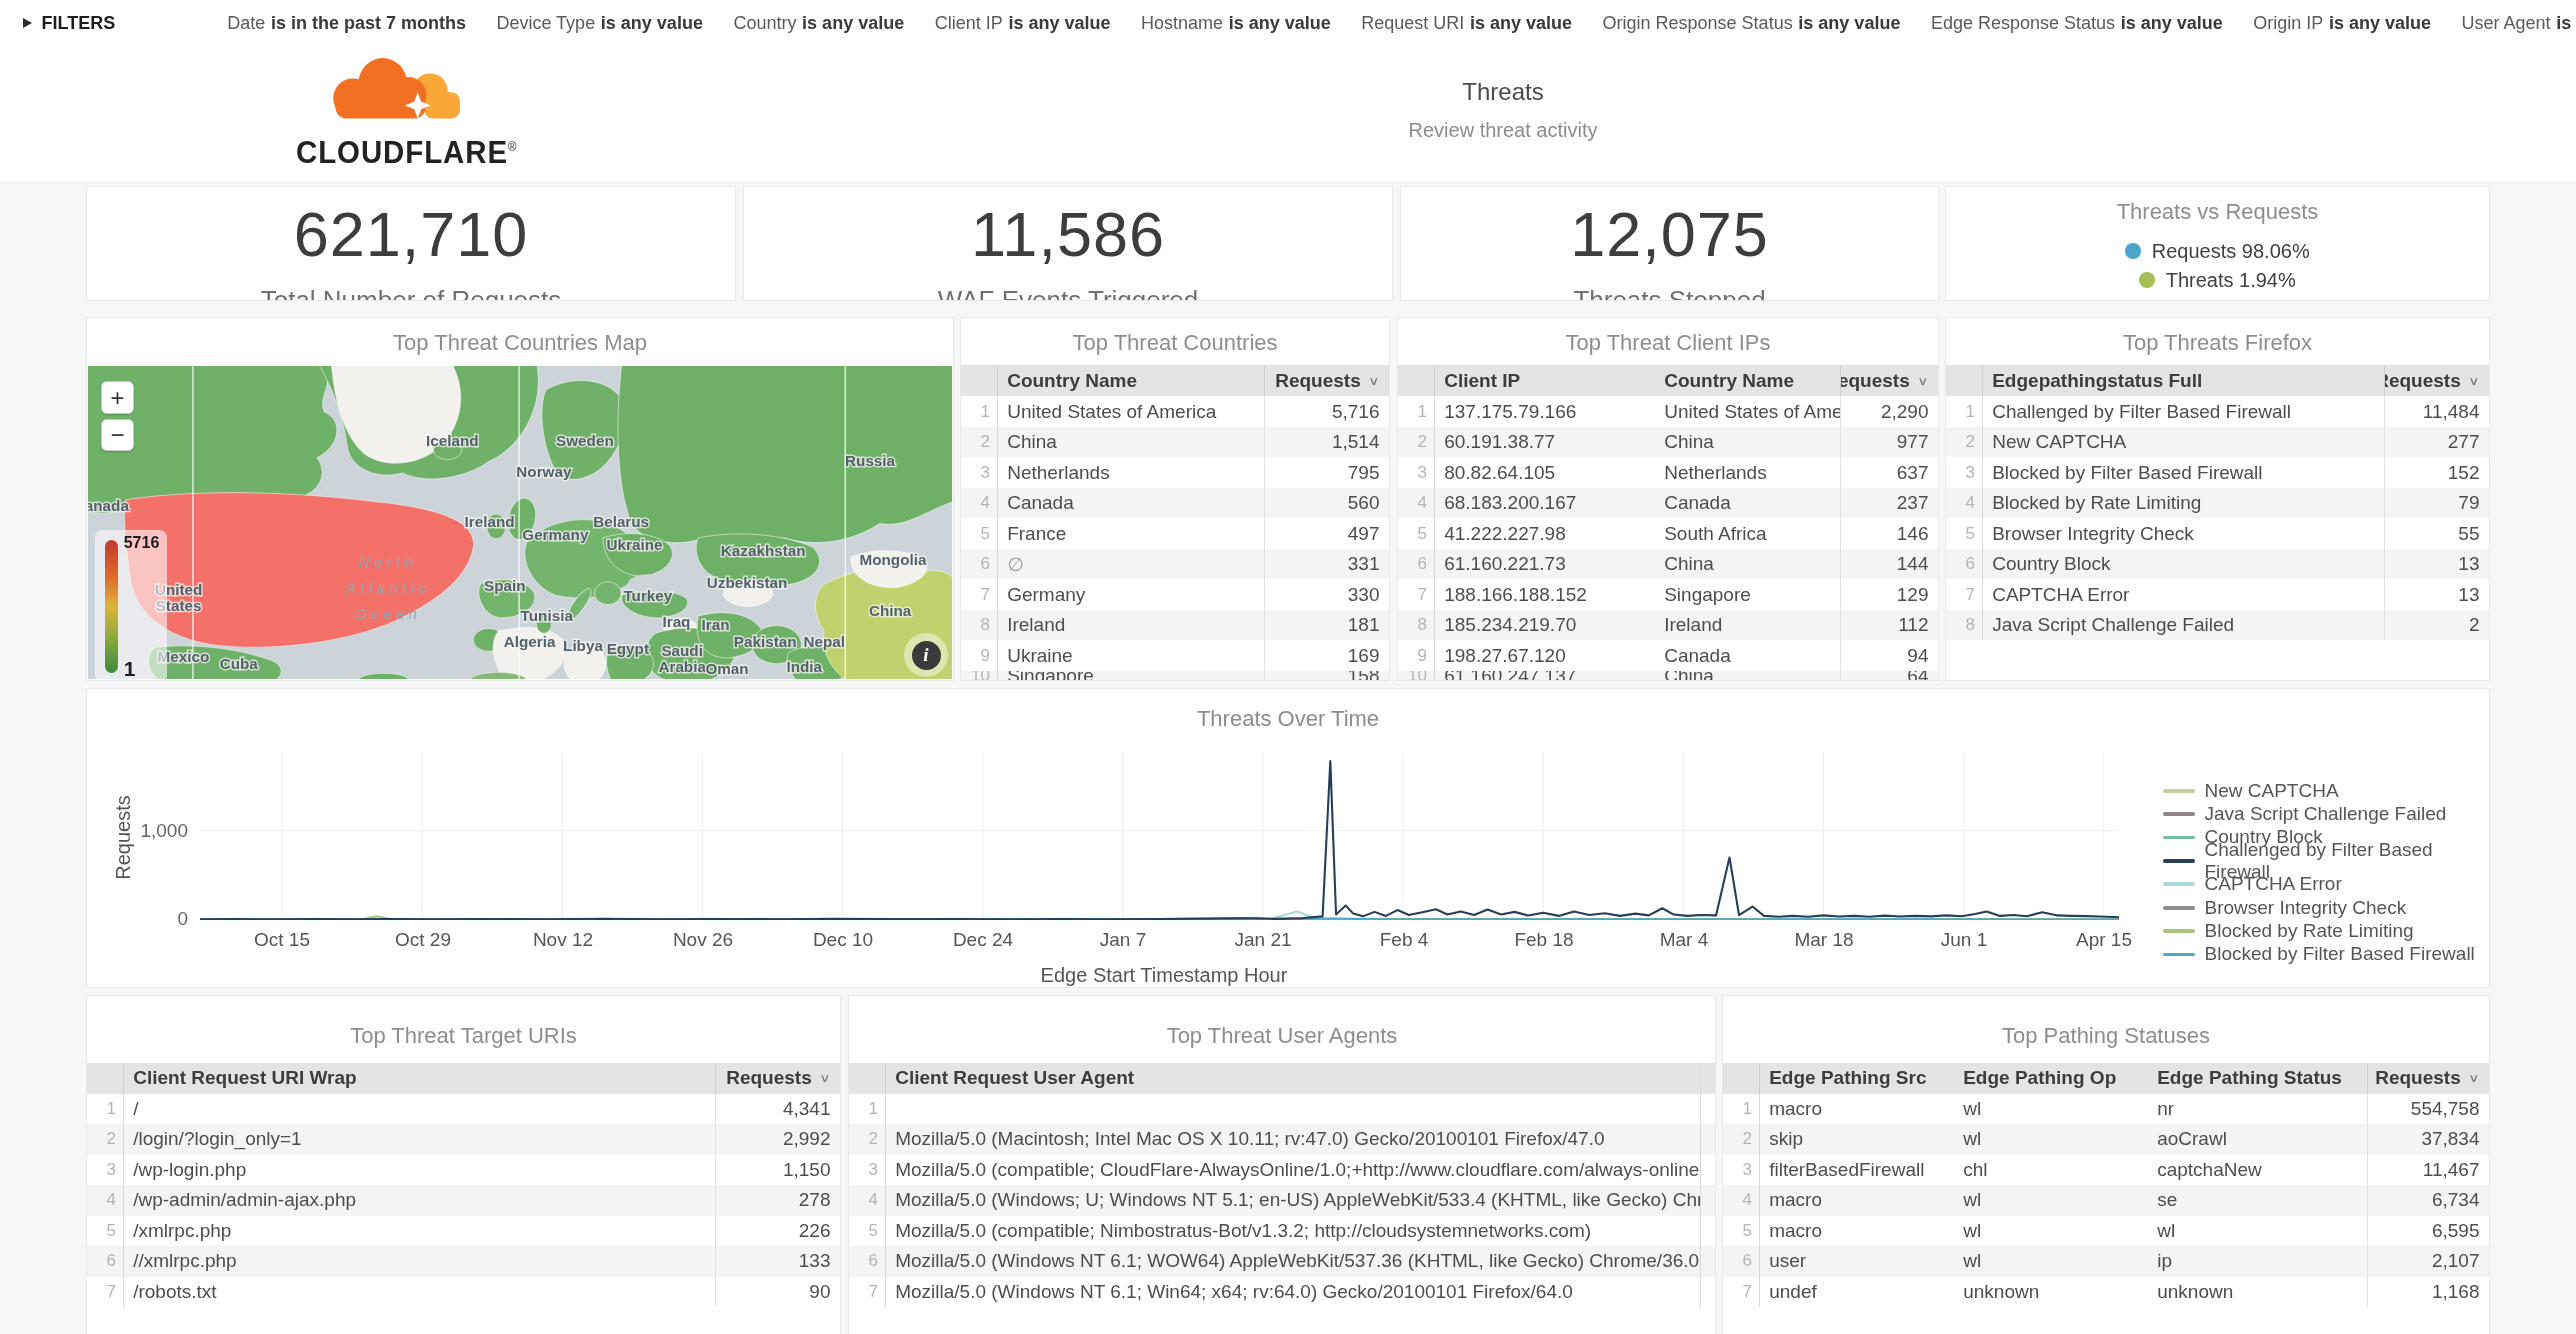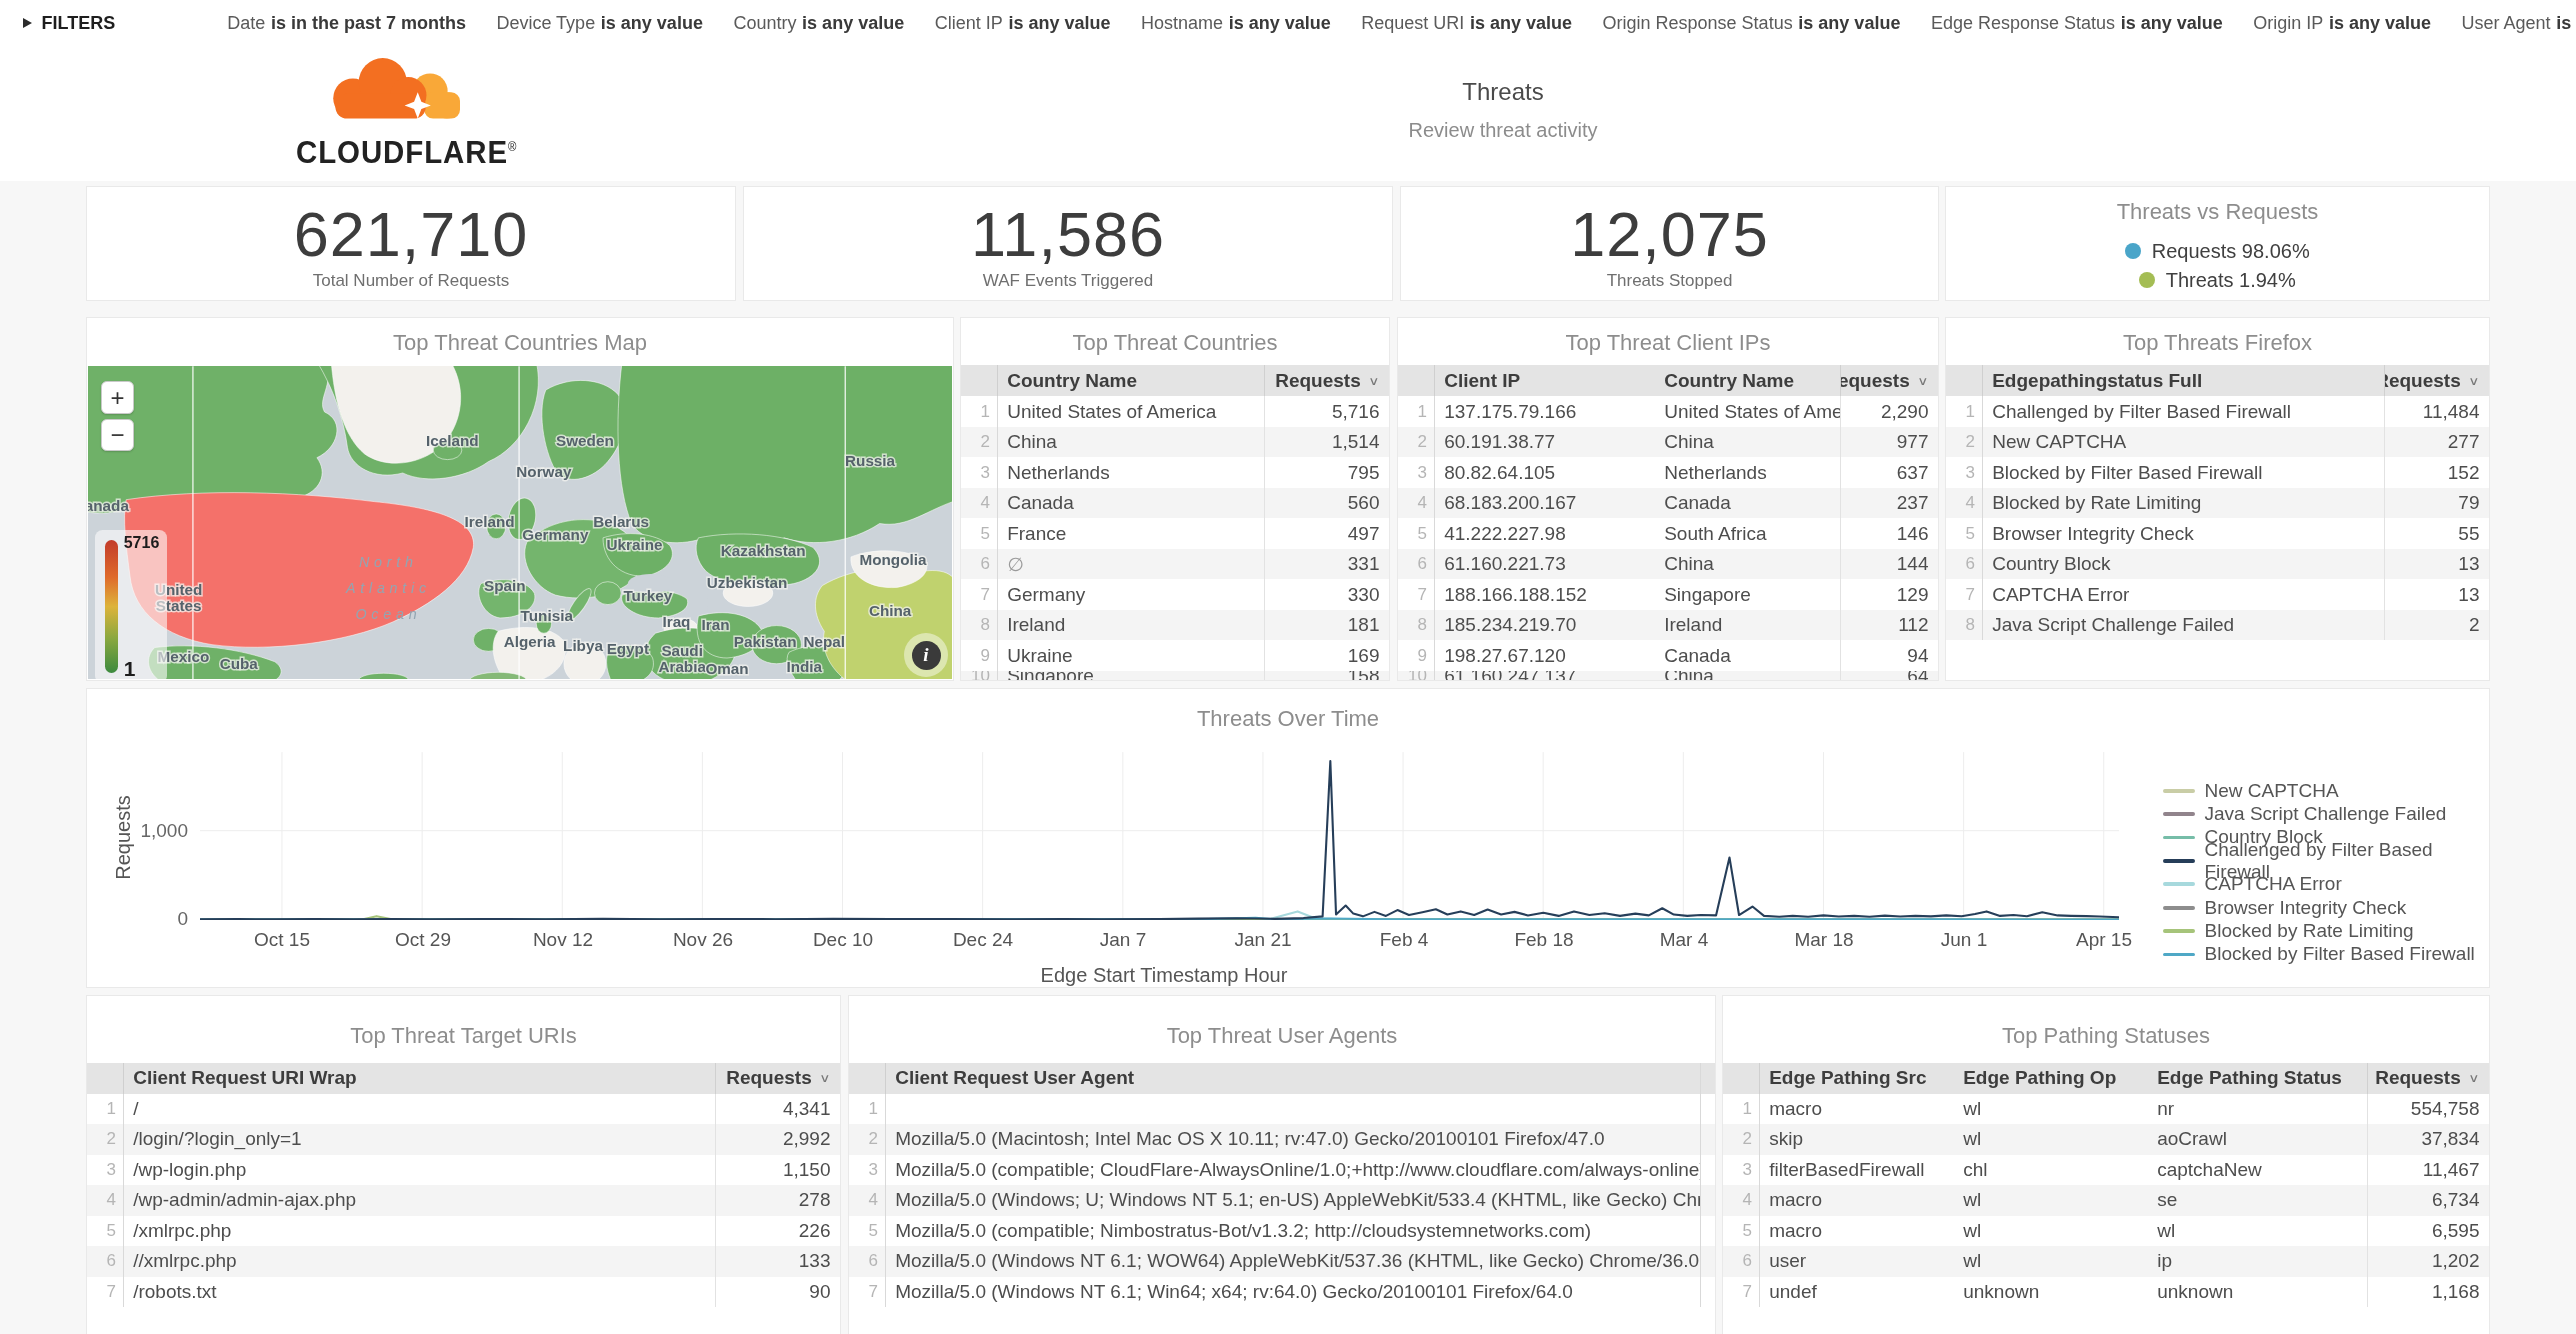--- a/index.html
+++ b/index.html
@@ -20,21 +20,21 @@
   .brand{font-size:32px;font-weight:800;letter-spacing:1px;color:#222;transform:scaleX(.92);transform-origin:left;margin-top:-1.9px;}
   .brand sup{font-size:12.4px;font-weight:400;}
   .page-title{position:absolute;left:1503px;top:78px;transform:translateX(-50%);font-size:24px;color:#4a4a4a;}
   .page-sub{position:absolute;left:1503px;top:119px;transform:translateX(-50%);font-size:20px;color:#8c8c8c;}
   
   .panel{position:absolute;background:#fff;border:1px solid #e9e9e9;box-sizing:border-box;overflow:hidden;}
   .panel-title{font-size:22px;color:#8d8d8d;text-align:center;margin-top:7.6px;height:34px;line-height:34px;font-weight:400;}
   .panel-b .panel-title{margin-top:23px;}
   
   .kpi-value{font-size:63px;font-weight:300;color:#3d3d3d;text-align:center;margin-top:11.4px;letter-spacing:1px;}
-  .kpi-label{font-size:17px;color:#6f6f6f;text-align:center;margin-top:1px;}
+  .kpi-label{font-size:26px;color:#6f6f6f;text-align:center;margin-top:15px;}
   .tvr-legend{margin-top:11.4px;display:flex;flex-direction:column;align-items:center;gap:5.7px;font-size:20px;color:#404040;}
   .tvr-item{display:flex;align-items:center;gap:10.5px;}
   .dot{width:16px;height:16px;border-radius:50%;flex:none;}
   
   .tbl{margin-top:5.7px;font-size:19px;color:#4d4d4d;}
   .panel-b .tbl{margin-top:9.5px;}
   .t-head{display:flex;background:#e4e4e4;font-weight:700;color:#3d3d3d;height:31px;align-items:stretch;}
   .t-row{display:flex;height:30.5px;align-items:stretch;}
   .t-row.alt{background:#f4f4f4;}
   .t-row.partial{height:11.4px;overflow:hidden;}
@@ -652,21 +652,21 @@
         <div class="t-cell " style="width: 194px;">macro</div>
         <div class="t-cell " style="width: 194px;">wl</div>
         <div class="t-cell grow ">wl</div>
         <div class="t-cell num" style="width: 122px;">6,595</div>
       </div>
       <div class="t-row alt">
         <div class="t-idx">6</div>
         <div class="t-cell " style="width: 194px;">user</div>
         <div class="t-cell " style="width: 194px;">wl</div>
         <div class="t-cell grow ">ip</div>
-        <div class="t-cell num" style="width: 122px;">1,202</div>
+        <div class="t-cell num" style="width: 122px;">2,107</div>
       </div>
       <div class="t-row">
         <div class="t-idx">7</div>
         <div class="t-cell " style="width: 194px;">undef</div>
         <div class="t-cell " style="width: 194px;">unknown</div>
         <div class="t-cell grow ">unknown</div>
         <div class="t-cell num" style="width: 122px;">1,168</div>
       </div>
     </div>
 </div>

